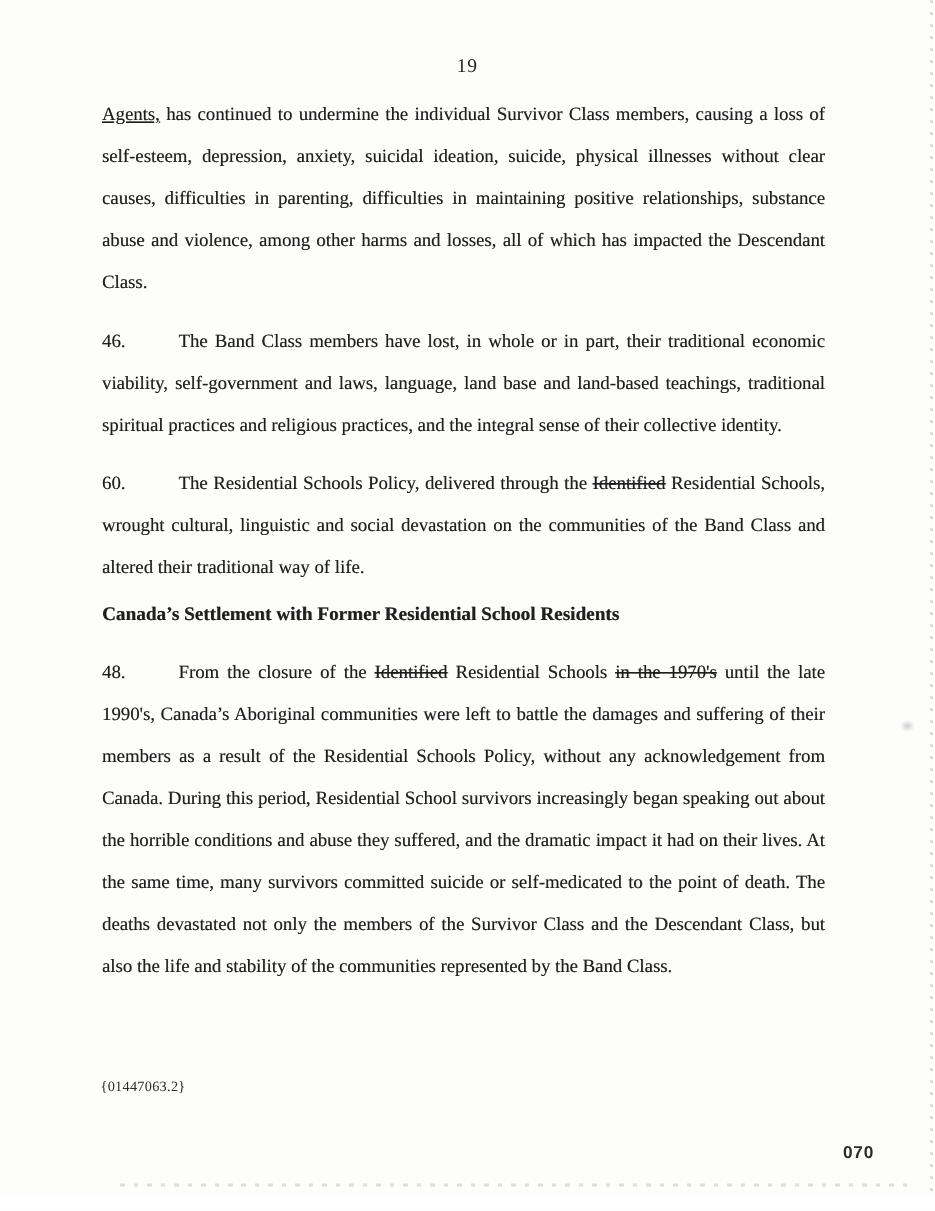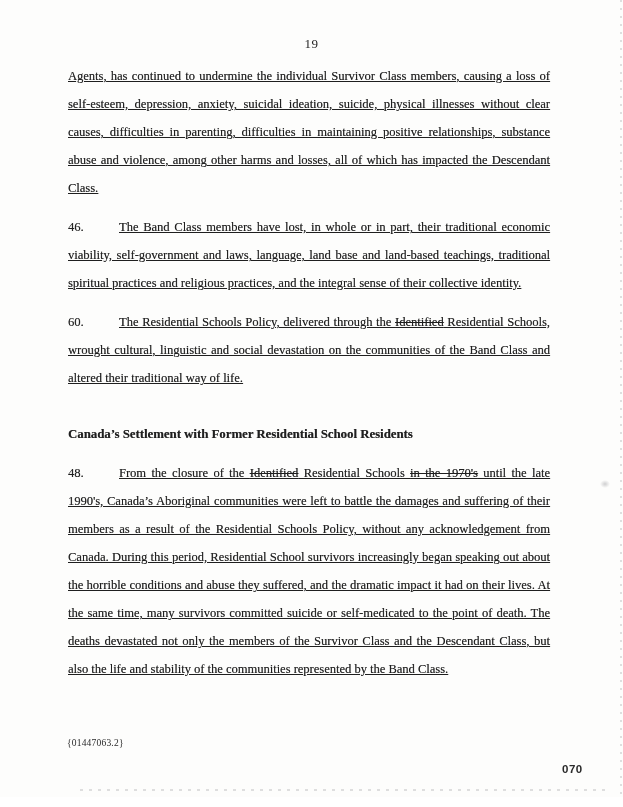--- a/index.html
+++ b/index.html
@@ -30,43 +30,42 @@
     top: 62px;
     left: 68px;
     width: 482px;
   }
   .para {
     margin: 11px 0 0 0;
     font-size: 12.5px;
     line-height: 28px;
     text-align: justify;
     text-shadow: 0.2px 0 0 rgba(25,25,25,0.55);
-    text-decoration: underline;
   }
   .para.first {
     margin-top: 0;
   }
   .pnum {
     display: inline-block;
     width: 51px;
   }
   .heading {
-    margin: 28px 0 0 0;
+    margin: 3px 0 0 0;
     font-size: 12.8px;
     line-height: 28px;
     font-weight: bold;
     text-align: left;
     text-shadow: 0.3px 0 0 rgba(25,25,25,0.6);
   }
   .underline { text-decoration: underline; }
   .strike { text-decoration: line-through; }
   .footer-docket {
     position: absolute;
     left: 67px;
-    top: 738px;
+    top: 720px;
     font-size: 9.5px;
     letter-spacing: 0.2px;
     color: #2a2a2a;
   }
   .footer-bates {
     position: absolute;
     left: 562px;
     top: 763px;
     font-size: 11.5px;
     font-family: "Liberation Sans", sans-serif;

